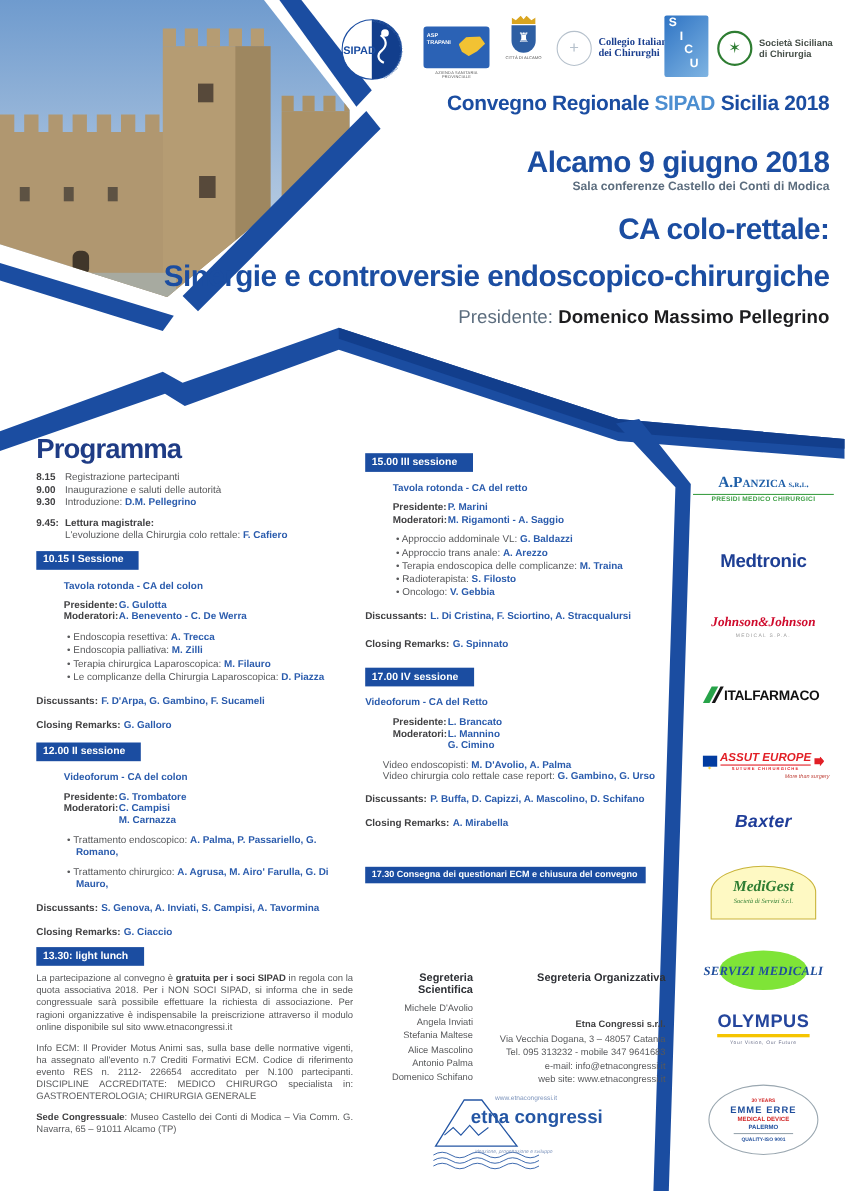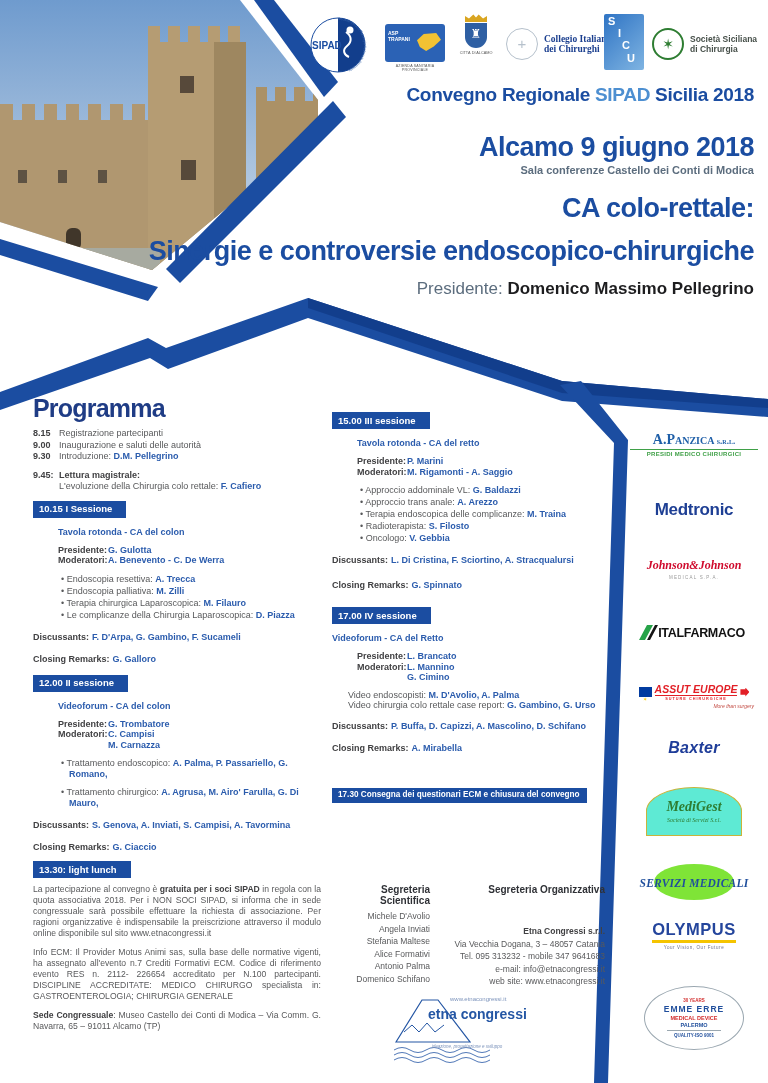--- a/index.html
+++ b/index.html
@@ -77,21 +77,21 @@
   .para{margin:6px 0 0;line-height:11px;text-align:justify;font-size:8.6px;}
 
   
   .seg{position:absolute;left:330px;top:884px;display:flex;gap:5px;z-index:2;text-align:right;}
   .seg-sci{width:100px;} .seg-org{width:170px;}
   .seg-h{font-size:10px;font-weight:bold;color:#2F3136;margin-bottom:4px;}
   .seg-m{font-size:8.5px;color:#58595B;line-height:12.5px;}
   .seg-m.b{font-weight:bold;color:#414143;margin-top:30px;}
   .etna{position:absolute;left:386px;top:984px;width:200px;height:96px;z-index:2;}
   .etna-url{position:absolute;left:64px;top:12px;font-size:6px;color:#7C93BB;}
-  .etna-name{position:absolute;left:42px;top:22px;font-size:14px;font-weight:bold;color:#2456A4;}
+  .etna-name{position:absolute;left:42px;top:22px;font-size:17px;font-weight:bold;color:#2456A4;}
   .etna-tag{position:absolute;left:6px;top:60px;width:150px;text-align:center;font-size:4.5px;
       font-style:italic;color:#7C93BB;}
 
   
   .sponsors{position:absolute;left:628px;top:430px;width:132px;text-align:center;z-index:2;}
   .pz-name{font-family:"Liberation Serif",serif;font-variant:small-caps;font-weight:bold;color:#1F5FA8;font-size:14px;}
   .pz-sfx{font-family:"Liberation Serif",serif;font-variant:small-caps;font-weight:bold;color:#1F5FA8;font-size:9px;}
   .pz-rule{border-top:1.5px solid #3FA047;margin:1px 2px;}
   .pz-sub{font-size:6px;font-weight:bold;color:#3FA047;letter-spacing:.3px;}
   .md{font-size:17px;font-weight:bold;color:#1E3F94;letter-spacing:-.3px;}
@@ -103,21 +103,21 @@
   .if-name{font-size:12.5px;font-weight:bold;color:#111;letter-spacing:-.3px;}
   .as-row{display:flex;align-items:center;justify-content:center;gap:3px;}
   .eu-flag{width:13px;height:10px;background:#023CA0;flex:none;text-align:center;}
   .eu-flag::before{content:"✶";font-family:"DejaVu Sans",sans-serif;color:#FFCC00;font-size:5px;line-height:10px;}
   .as-name{display:block;font-size:10.5px;font-weight:bold;font-style:italic;color:#E21F26;border-bottom:1px solid #E21F26;}
   .as-sub{display:block;font-size:3.8px;font-weight:bold;color:#E21F26;letter-spacing:1px;margin-top:1px;}
   .as-mark{width:9px;height:9px;background:#E21F26;flex:none;
       clip-path:polygon(0 20%,55% 20%,55% 0,100% 50%,55% 100%,55% 80%,0 80%);}
   .as-tag{font-size:5px;font-style:italic;color:#C24A42;text-align:right;margin:2px 6px 0 0;}
   .bx{font-size:16px;font-weight:bold;font-style:italic;color:#1F3D99;letter-spacing:.3px;}
-  .mg-dome{width:94px;height:47px;margin:0 auto;background:#5eead4;border:1px solid #C9B43A;
+  .mg-dome{width:94px;height:47px;margin:0 auto;background:#fef9c3;border:1px solid #C9B43A;
       border-radius:94px 94px 0 0 / 47px 47px 0 0;overflow:hidden;}
   .mg-name{font-family:"Liberation Serif",serif;font-style:italic;font-weight:bold;color:#2E7D32;font-size:14px;margin-top:11px;}
   .mg-sub{font-family:"Liberation Serif",serif;font-style:italic;color:#2E7D32;font-size:6px;margin-top:2px;}
   .oly-name{display:inline-block;font-size:16.5px;font-weight:bold;color:#24459C;letter-spacing:.5px;
       border-bottom:3px solid #F5C400;padding-bottom:1px;}
   .oly-sub{font-size:4.5px;color:#6A6F8A;letter-spacing:.6px;margin-top:2px;}
   .sm-wrap{position:relative;width:120px;height:40px;margin:0 auto;}
   .sm-ell{position:absolute;left:20px;top:0;width:80px;height:36px;background:#7FE437;border-radius:50%;}
   .sm-txt{position:absolute;left:0;right:0;top:13px;font-family:"Liberation Serif",serif;font-style:italic;
       font-weight:bold;color:#1F4E9C;font-size:11.5px;letter-spacing:.2px;}
@@ -316,21 +316,21 @@
 
     <div style="margin-top:34px;"><span class="sess-banner wide-banner">17.30 Consegna dei questionari ECM e chiusura del convegno</span></div>
   </div>
 
   <div class="seg">
     <div class="seg-sci">
       <div class="seg-h">Segreteria Scientifica</div>
       <div class="seg-m">Michele D'Avolio</div>
       <div class="seg-m">Angela Inviati</div>
       <div class="seg-m">Stefania Maltese</div>
-      <div class="seg-m">Alice Formativi</div>
+      <div class="seg-m">Alice Mascolino</div>
       <div class="seg-m">Antonio Palma</div>
       <div class="seg-m">Domenico Schifano</div>
     </div>
     <div class="seg-org">
       <div class="seg-h">Segreteria Organizzativa</div>
       <div class="seg-m b">Etna Congressi s.r.l.</div>
       <div class="seg-m">Via Vecchia Dogana, 3 – 48057 Catania</div>
       <div class="seg-m">Tel. 095 313232 - mobile 347 9641683</div>
       <div class="seg-m">e-mail: info@etnacongressi.it</div>
       <div class="seg-m">web site: www.etnacongressi.it</div>

